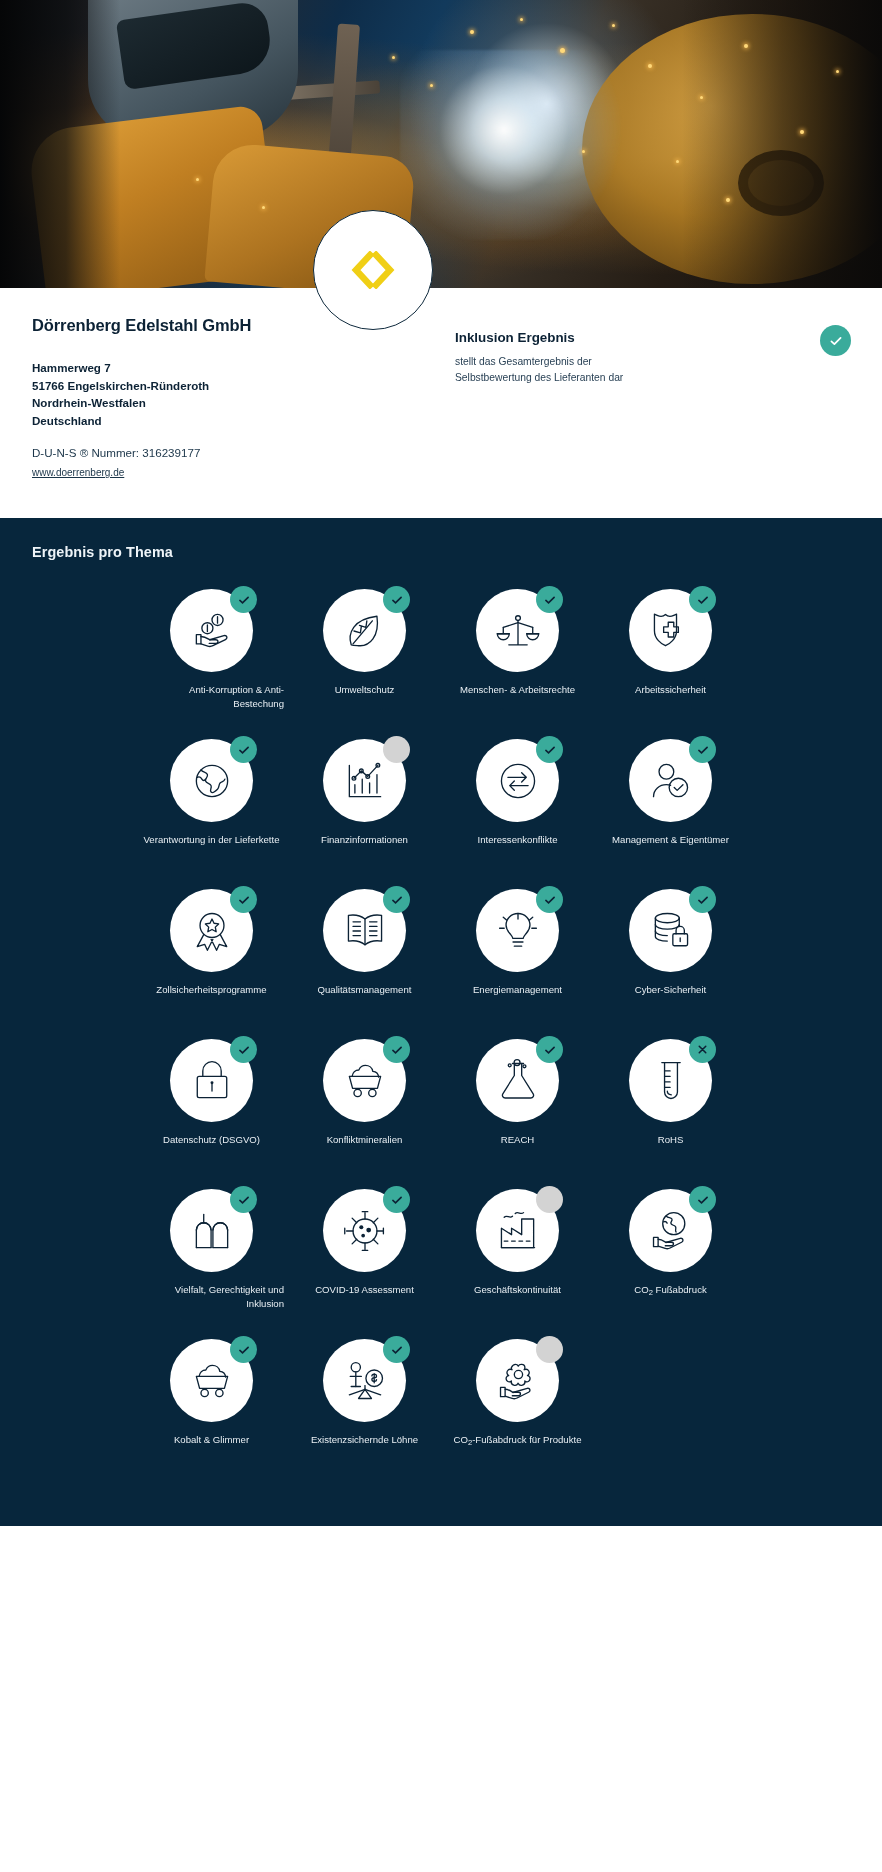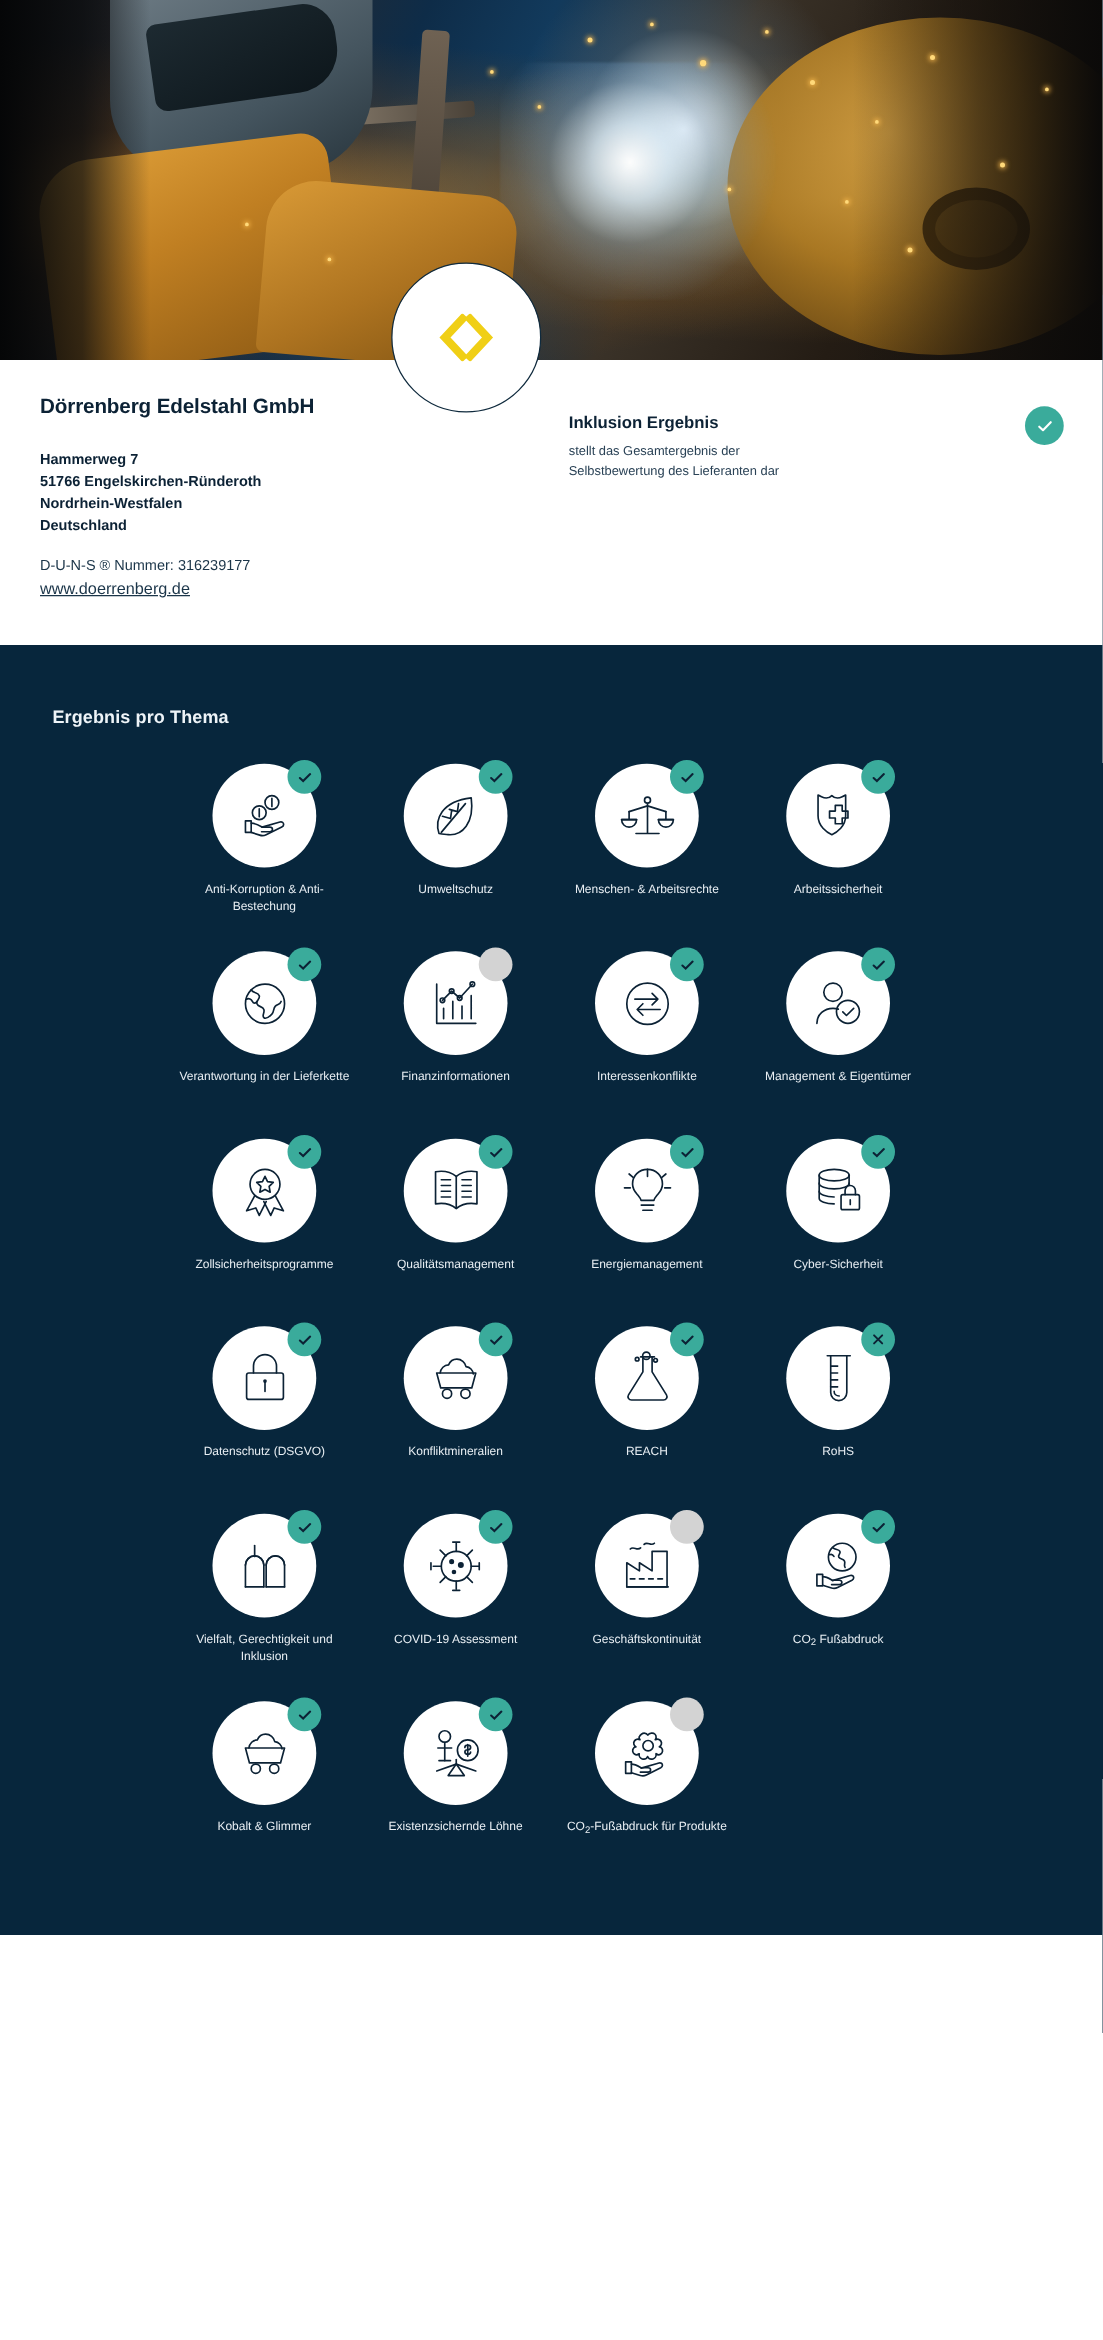--- a/index.html
+++ b/index.html
@@ -138,21 +138,21 @@
     color: #0c2235;
     line-height: 17.5px;
   }
   .duns {
     margin-top: 15px;
     font-size: 11.6px;
     color: #1b3549;
     line-height: 18px;
   }
   .website {
-    font-size: 13px;
+    font-size: 10px;
     color: #1b3549;
     text-decoration: underline;
     line-height: 18px;
     display: inline-block;
   }
 
   .assess-title {
     font-size: 13.4px;
     font-weight: bold;
     color: #0c2235;
@@ -179,24 +179,23 @@
 
   
   .topics {
     background: #07263c;
     padding: 26px 0 44px 0;
   }
   .topics-title {
     font-size: 14.4px;
     font-weight: bold;
     color: #eef4f8;
-    padding-left: 42px;
+    padding-left: 32px;
     margin-bottom: 22px;
     letter-spacing: .1px;
-    margin-top: 24px;
   }
   .grid {
     display: grid;
     grid-template-columns: repeat(4, 153px);
     justify-content: center;
     column-gap: 0px;
     row-gap: 0px;
   }
   .cell {
     width: 153px;
@@ -222,21 +221,21 @@
     display: flex; align-items: center; justify-content: center;
   }
   .badge-pass { background: #3aab9b; }
   .badge-fail { background: #3aab9b; }
   .badge-none { background: #d3d3d3; }
 
   .cell-label {
     margin-top: 11px;
     font-size: 9.6px;
     color: #e8eef3;
-    text-align: center;
+    text-align: right;
     line-height: 13.5px;
     max-width: 145px;
   }
   .cell-label sub { font-size: 7.6px; vertical-align: baseline; position: relative; top: 2px; }
 
   .tick, .cross { stroke: #0c2235; stroke-width: 1.9; fill: none; stroke-linecap: round; }
   .glyph { stroke: #0c2235; stroke-width: 1.45; fill: none; stroke-linecap: round; stroke-linejoin: round; }
   .glyph-f { fill: #0c2235; stroke: none; }
 </style>
 </head>

